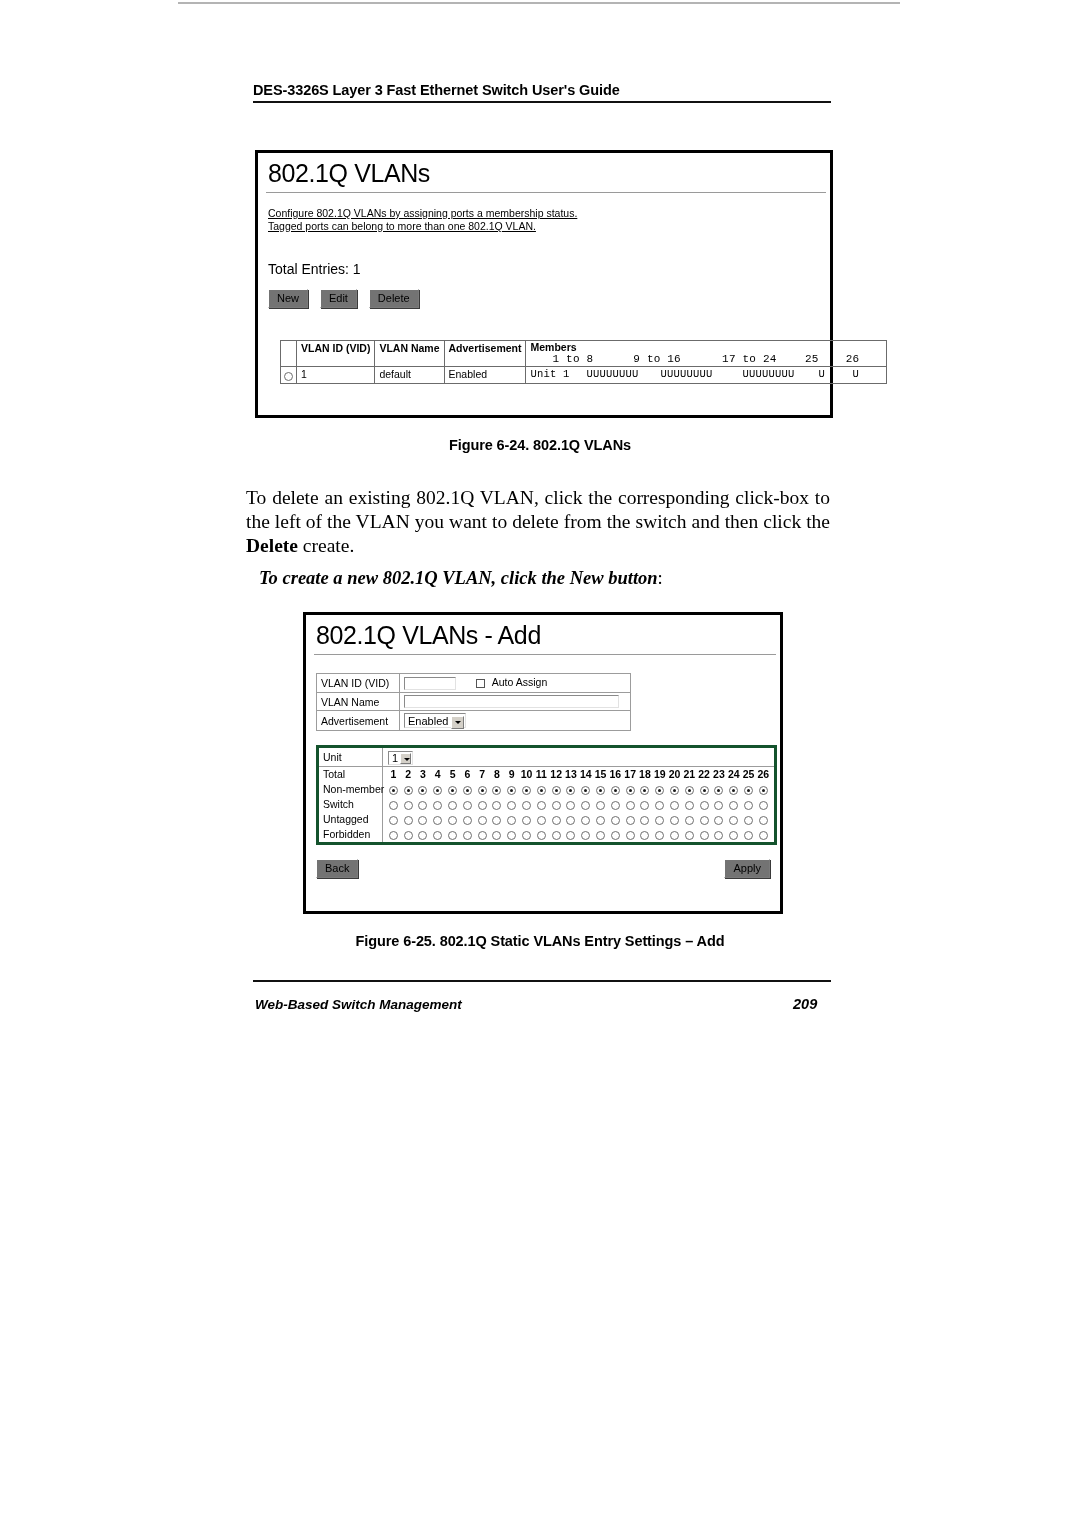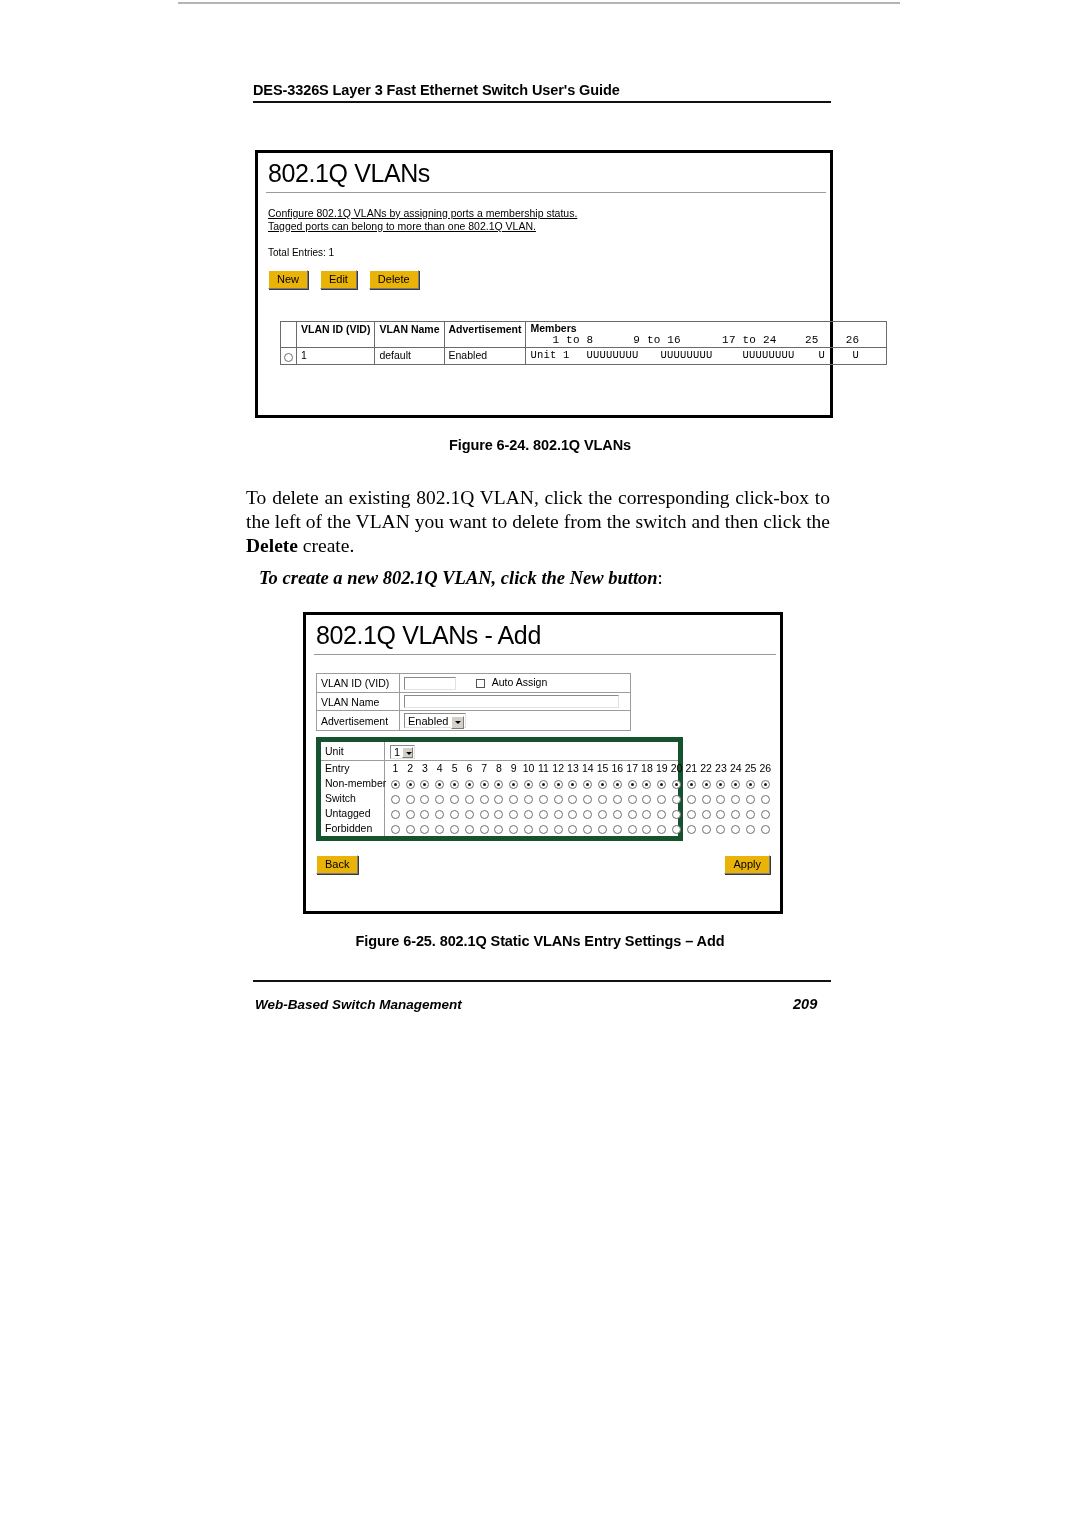--- a/index.html
+++ b/index.html
@@ -69,26 +69,26 @@
   }
   .ui-title-rule {
     border-top: 1px solid #9a9a9a;
     margin: 0 4px 0 8px;
   }
   .ui-body {
     padding: 14px 10px 6px 10px;
     font-size: 10.5px;
   }
   .ui-desc-line { line-height: 13px; white-space: nowrap; text-decoration: underline; }
-  .ui-total { margin-top: 14px; font-size: 10px; }
+  .ui-total { margin-top: 28px; font-size: 14px; }
 
   
   .win-btn {
     display: inline-block;
-    background: #eab308;
+    background: #737373;
     border-top: 1.5px solid #ffffff;
     border-left: 1.5px solid #ffffff;
     border-right: 1.5px solid #7b7b7b;
     border-bottom: 1.5px solid #7b7b7b;
     box-shadow: 1px 1px 0 0 #3a3a3a;
     font-family: "Liberation Sans", sans-serif;
     font-size: 11px;
     color: #000;
     padding: 2px 8px 3px 8px;
     line-height: 12px;
@@ -249,23 +249,23 @@
     content: "";
     position: absolute;
     left: 3px; top: 4px;
     border-left: 3px solid transparent;
     border-right: 3px solid transparent;
     border-top: 3px solid #000;
   }
 
   
   .port-wrap {
-    margin: 6px 0 0 10px;
-    border: 5px solid #14532d;
-    width: 367px;
+    margin: 14px 0 0 10px;
+    border: 3px solid #14532d;
+    width: 461px;
     box-sizing: border-box;
   }
   .unit-row {
     display: flex;
     align-items: center;
     border-bottom: 1px solid #9c9c9c;
     font-family: "Liberation Sans", sans-serif;
     font-size: 10.5px;
     height: 18px;
   }
@@ -292,20 +292,21 @@
     height: 15px;
     line-height: 15px;
     padding-left: 4px;
     white-space: nowrap;
   }
   .port-cells { flex: 1; padding-left: 3px; }
   .port-cells .prow {
     height: 15px;
     line-height: 15px;
     white-space: nowrap;
+    font-weight: bold;
   }
   .port-cells .pcell {
     display: inline-block;
     width: 14.8px;
     text-align: center;
     font-size: 10.5px;
   }
 
   .form-footer {
     margin: 14px 10px 0 10px;
@@ -449,21 +450,21 @@
     <div class="port-wrap">
       <div class="unit-row">
         <div class="unit-label">Unit</div>
         <div class="unit-select">
           <span class="select-box" style="height:14px;line-height:13px;"><span>1</span><span class="select-arrow" style="width:9px;height:9px;margin-left:2px"></span></span>
         </div>
       </div>
 
       <div class="port-grid">
         <div class="port-rowlabels">
-          <div>Entry</div>
+          <div>Total</div>
           <div>Non-member</div>
           <div>Switch</div>
           <div>Untagged</div>
           <div>Forbidden</div>
         </div>
         <div class="port-cells">
           <div class="prow" id="port-numbers"><span class="pcell">1</span><span class="pcell">2</span><span class="pcell">3</span><span class="pcell">4</span><span class="pcell">5</span><span class="pcell">6</span><span class="pcell">7</span><span class="pcell">8</span><span class="pcell">9</span><span class="pcell">10</span><span class="pcell">11</span><span class="pcell">12</span><span class="pcell">13</span><span class="pcell">14</span><span class="pcell">15</span><span class="pcell">16</span><span class="pcell">17</span><span class="pcell">18</span><span class="pcell">19</span><span class="pcell">20</span><span class="pcell">21</span><span class="pcell">22</span><span class="pcell">23</span><span class="pcell">24</span><span class="pcell">25</span><span class="pcell">26</span></div>
           <div class="prow" id="row-nonmember"><span class="pcell"><span class="radio on"></span></span><span class="pcell"><span class="radio on"></span></span><span class="pcell"><span class="radio on"></span></span><span class="pcell"><span class="radio on"></span></span><span class="pcell"><span class="radio on"></span></span><span class="pcell"><span class="radio on"></span></span><span class="pcell"><span class="radio on"></span></span><span class="pcell"><span class="radio on"></span></span><span class="pcell"><span class="radio on"></span></span><span class="pcell"><span class="radio on"></span></span><span class="pcell"><span class="radio on"></span></span><span class="pcell"><span class="radio on"></span></span><span class="pcell"><span class="radio on"></span></span><span class="pcell"><span class="radio on"></span></span><span class="pcell"><span class="radio on"></span></span><span class="pcell"><span class="radio on"></span></span><span class="pcell"><span class="radio on"></span></span><span class="pcell"><span class="radio on"></span></span><span class="pcell"><span class="radio on"></span></span><span class="pcell"><span class="radio on"></span></span><span class="pcell"><span class="radio on"></span></span><span class="pcell"><span class="radio on"></span></span><span class="pcell"><span class="radio on"></span></span><span class="pcell"><span class="radio on"></span></span><span class="pcell"><span class="radio on"></span></span><span class="pcell"><span class="radio on"></span></span></div>
           <div class="prow" id="row-tagged"><span class="pcell"><span class="radio"></span></span><span class="pcell"><span class="radio"></span></span><span class="pcell"><span class="radio"></span></span><span class="pcell"><span class="radio"></span></span><span class="pcell"><span class="radio"></span></span><span class="pcell"><span class="radio"></span></span><span class="pcell"><span class="radio"></span></span><span class="pcell"><span class="radio"></span></span><span class="pcell"><span class="radio"></span></span><span class="pcell"><span class="radio"></span></span><span class="pcell"><span class="radio"></span></span><span class="pcell"><span class="radio"></span></span><span class="pcell"><span class="radio"></span></span><span class="pcell"><span class="radio"></span></span><span class="pcell"><span class="radio"></span></span><span class="pcell"><span class="radio"></span></span><span class="pcell"><span class="radio"></span></span><span class="pcell"><span class="radio"></span></span><span class="pcell"><span class="radio"></span></span><span class="pcell"><span class="radio"></span></span><span class="pcell"><span class="radio"></span></span><span class="pcell"><span class="radio"></span></span><span class="pcell"><span class="radio"></span></span><span class="pcell"><span class="radio"></span></span><span class="pcell"><span class="radio"></span></span><span class="pcell"><span class="radio"></span></span></div>
           <div class="prow" id="row-untagged"><span class="pcell"><span class="radio"></span></span><span class="pcell"><span class="radio"></span></span><span class="pcell"><span class="radio"></span></span><span class="pcell"><span class="radio"></span></span><span class="pcell"><span class="radio"></span></span><span class="pcell"><span class="radio"></span></span><span class="pcell"><span class="radio"></span></span><span class="pcell"><span class="radio"></span></span><span class="pcell"><span class="radio"></span></span><span class="pcell"><span class="radio"></span></span><span class="pcell"><span class="radio"></span></span><span class="pcell"><span class="radio"></span></span><span class="pcell"><span class="radio"></span></span><span class="pcell"><span class="radio"></span></span><span class="pcell"><span class="radio"></span></span><span class="pcell"><span class="radio"></span></span><span class="pcell"><span class="radio"></span></span><span class="pcell"><span class="radio"></span></span><span class="pcell"><span class="radio"></span></span><span class="pcell"><span class="radio"></span></span><span class="pcell"><span class="radio"></span></span><span class="pcell"><span class="radio"></span></span><span class="pcell"><span class="radio"></span></span><span class="pcell"><span class="radio"></span></span><span class="pcell"><span class="radio"></span></span><span class="pcell"><span class="radio"></span></span></div>

